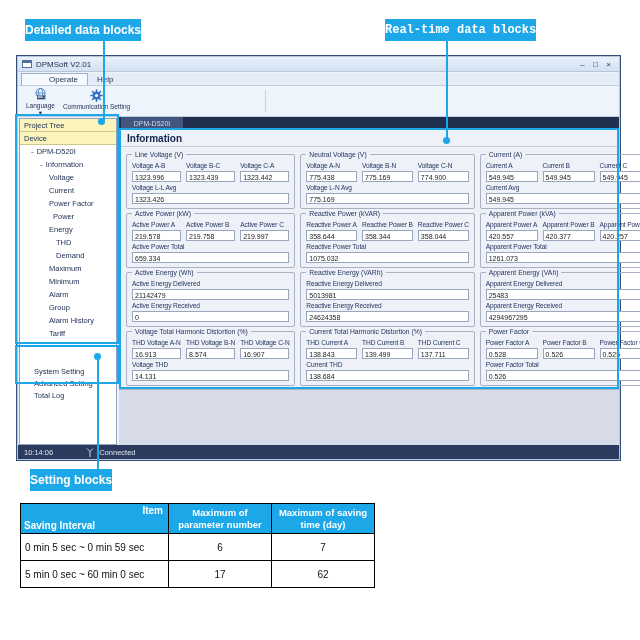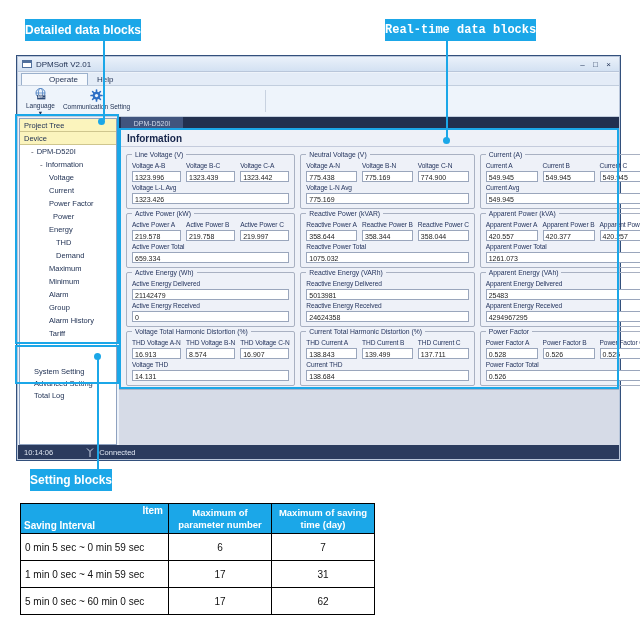--- a/index.html
+++ b/index.html
@@ -496,25 +496,20 @@
         <th class="colh">Maximum of saving time (day)</th>
       </tr>
     </thead>
     <tbody id="table-body">
         <tr>
           <td class="interval">0 min 5 sec ~ 0 min 59 sec</td>
           <td class="num">6</td>
           <td class="num">7</td>
         </tr>
         <tr>
-          <td class="interval">1 min 0 sec ~ 4 min 59 sec</td>
-          <td class="num">17</td>
-          <td class="num">31</td>
-        </tr>
-        <tr>
           <td class="interval">5 min 0 sec ~ 60 min 0 sec</td>
           <td class="num">17</td>
           <td class="num">62</td>
         </tr>
       </tbody>
   </table>
 
 </div>
 
 </body></html>

